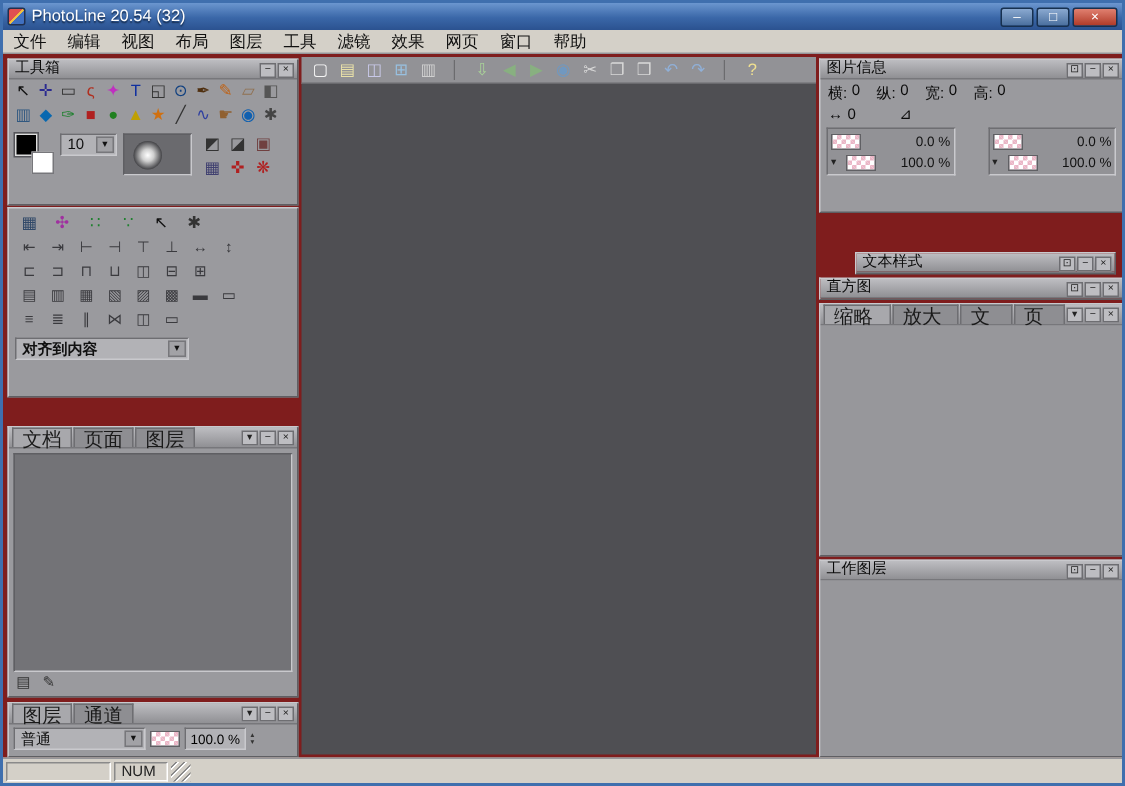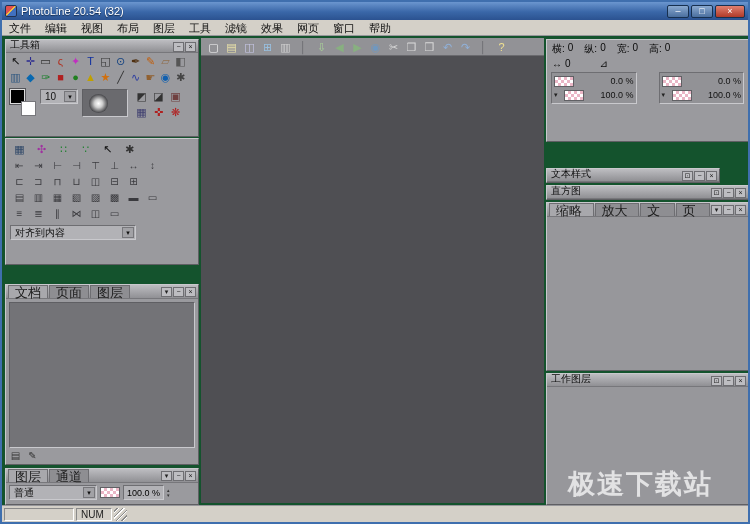--- a/index.html
+++ b/index.html
@@ -1,17 +1,17 @@
 <!DOCTYPE html>
 <html><head>
 <meta charset="utf-8">
 <style>
   * { box-sizing: border-box; margin: 0; padding: 0; }
   body { margin:0; background:#666; font-family:"Liberation Sans","DejaVu Sans",sans-serif; }
-  .win { position:relative; width:750px; height:524px; background:#14532d;
+  .win { position:relative; width:750px; height:524px; background:#7f1d1d;
          border:2px solid #3f6fae; outline:1px solid #16324f; overflow:hidden;
          font-family:"Liberation Sans","DejaVu Sans",sans-serif; user-select:none; }
 
   
   .titlebar { position:absolute; left:0; top:0; right:0; height:18px;
     background:linear-gradient(#6b96cf,#3a67a8 55%,#2b5290);
     display:flex; align-items:center; padding:0 3px; color:#fff; font-size:11px; }
   .app-icon { width:12px; height:12px; margin-right:4px; border-radius:2px;
     background:linear-gradient(135deg,#e05050 0 45%,#f0c040 45% 55%,#4070c0 55% 100%); border:1px solid #203050; }
   .title-text { text-shadow:0 1px 1px #13294a; }
@@ -96,21 +96,21 @@
   .opacity-boxes { display:flex; gap:22px; padding:3px 4px 0; }
   .obox { flex:1; background:#929296; border:1px solid; border-color:#6e6e72 #c9c9cd #c9c9cd #6e6e72; padding:1px 2px; }
   .orow { display:flex; align-items:center; height:14px; gap:3px; font-size:9px; color:#111; }
   .orow .val { margin-left:auto; }
   .oexp { font-size:7px; color:#222; width:7px; }
   .checker { width:20px; height:11px; border:1px solid #606064; background-color:#fff;
     background-image:
       linear-gradient(45deg,#eab6c6 25%,transparent 25%,transparent 75%,#eab6c6 75%),
       linear-gradient(45deg,#eab6c6 25%,transparent 25%,transparent 75%,#eab6c6 75%);
     background-size:6px 6px; background-position:0 0,3px 3px; }
-  .textstyle { left:544px; top:166px; width:174px; height:15px; }
+  .textstyle { left:568px; top:166px; width:174px; height:15px; }
   .histogram { left:544px; top:183px; width:203px; height:15px; }
   .navpanel  { left:544px; top:200px; width:203px; height:169px; }
   .nav-area  { position:absolute; left:0; right:0; top:14px; bottom:0; background:#97979b; }
   .worklayers{ left:544px; top:371px; width:203px; height:132px; }
   .wl-area   { position:absolute; left:0; right:0; top:13px; bottom:0; background:#97979b; }
 
   .watermark { position:absolute; left:566px; top:464px; font-size:27px; font-weight:bold;
     letter-spacing:2px; color:rgba(238,238,240,0.85); z-index:6; }
 
   
@@ -252,21 +252,21 @@
       </div>
     <div class="align-row">
         <span class="aicon">≡</span>
         <span class="aicon">≣</span>
         <span class="aicon">∥</span>
         <span class="aicon">⋈</span>
         <span class="aicon">◫</span>
         <span class="aicon">▭</span>
       </div>
     <div style="padding:3px 4px 0;">
-      <div class="select" style="width:126px;">
+      <div class="select" style="width:116px;font-weight:bold;">
         <span>对齐到内容</span>
         <span class="sel-arrow">▾</span>
       </div>
     </div>
   </div>
 
   <div class="panel docpanel">
     <div class="tabs">
       <span class="tab active">文档</span>
       <span class="tab">页面</span>
@@ -327,20 +327,28 @@
         <span class="tbicon" style="color: rgb(216, 216, 216);">❒</span>
         <span class="tbicon" style="color: rgb(144, 176, 216);">↶</span>
         <span class="tbicon" style="color: rgb(144, 176, 216);">↷</span>
         <span class="tbicon" style="color: rgb(106, 106, 110);">│</span>
         <span class="tbicon" style="color: rgb(240, 224, 144);">?</span>
       </div>
     <div class="canvas"></div>
   </div>
 
   <div class="panel imageinfo">
+    <div class="phead">
+      <span>图片信息</span>
+      <span class="pctrls">
+        <span class="pc">⊡</span>
+        <span class="pc">−</span>
+        <span class="pc">×</span>
+      </span>
+    </div>
     <div class="ii-row">
       <span class="ii-pair">
           <span>横:</span>
           <span>0</span>
         </span>
       <span class="ii-pair">
           <span>纵:</span>
           <span>0</span>
         </span>
       <span class="ii-pair">
@@ -425,21 +433,20 @@
       <span>工作图层</span>
       <span class="pctrls">
         <span class="pc">⊡</span>
         <span class="pc">−</span>
         <span class="pc">×</span>
       </span>
     </div>
     <div class="wl-area"></div>
   </div>
 
-  <div class="watermark">极速下载站</div>
 
   <div class="statusbar">
     <span class="scell spacer"></span>
     <span class="scell num">NUM</span>
     <span class="grip"></span>
   </div>
 
 </div>
 
 </body></html>

